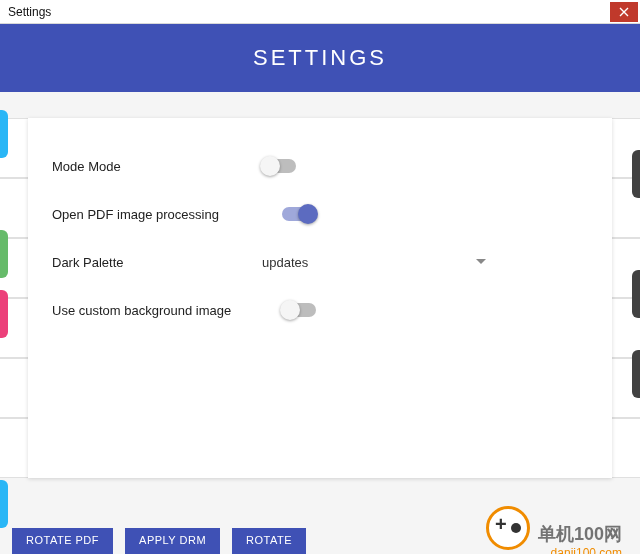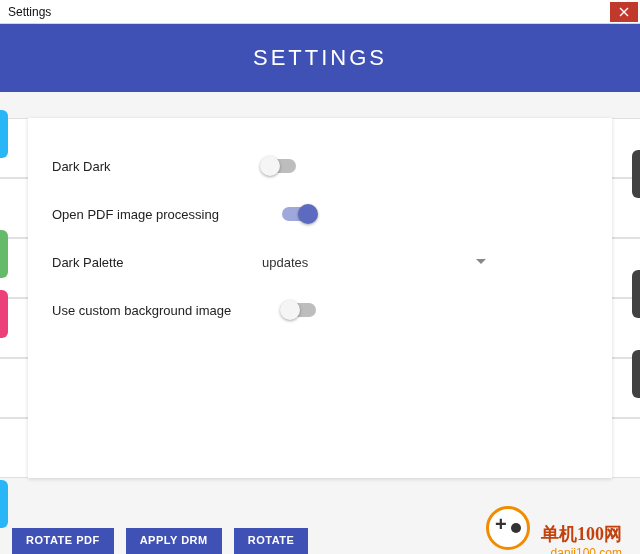--- a/index.html
+++ b/index.html
@@ -4,22 +4,22 @@
 <style>
   * { box-sizing: border-box; margin: 0; padding: 0; }
   html, body { width: 640px; height: 554px; font-family: "Segoe UI", Arial, sans-serif; overflow: hidden; background: #f5f5f5; }
   
   
   .bg-layer { position: absolute; top: 0; left: 0; width: 640px; height: 554px; z-index: 0; }
   .bg-stripe { position: absolute; height: 60px; background: #fff; border-top: 1px solid #e0e0e0; border-bottom: 1px solid #e0e0e0; width: 640px; }
   .bg-chip { position: absolute; width: 10px; height: 48px; left: -2px; border-radius: 0 6px 6px 0; }
   .bg-chip.right { left: auto; right: -2px; border-radius: 6px 0 0 6px; }
   .bg-btn-row { position: absolute; bottom: 0; width: 640px; height: 26px; display: flex; gap: 12px; padding-left: 12px; }
-  .bg-btn { background: #3F51B5; color: #fff; font-size: 11px; font-weight: 700; padding: 6px 14px 0; height: 26px; letter-spacing: .5px; }
-  .watermark1 { position: absolute; right: 18px; bottom: 8px; font-size: 18px; color: #c2410c; font-family: Liberation Serif, serif; font-weight: 600; z-index: 5; }
+  .bg-btn { background: #3F51B5; color: #fff; font-size: 11px; font-weight: 400; padding: 6px 14px 0; height: 26px; letter-spacing: .5px; }
+  .watermark1 { position: absolute; right: 18px; bottom: 8px; font-size: 18px; color: #737373; font-family: Liberation Sans, sans-serif; font-weight: 600; z-index: 5; }
   .watermark2 { position: absolute; right: 18px; bottom: -6px; font-size: 12px; color: #f08c00; z-index: 5; }
   .wm-icon { position: absolute; right: 110px; bottom: 4px; width: 44px; height: 44px; border: 3px solid #f08c00; border-radius: 50%; z-index: 5; background: #fff; }
   .wm-icon::before { content: "+"; position: absolute; left: 6px; top: 4px; font-size: 20px; font-weight: 700; color: #333; }
   .wm-icon::after { content: ""; position: absolute; right: 6px; top: 14px; width: 10px; height: 10px; border-radius: 50%; background: #333; }
   
   
   .title-bar { position: relative; z-index: 10; height: 24px; background: #fff; border-bottom: 1px solid #d8d8d8; display: flex; align-items: center; padding-left: 8px; font-size: 12px; color: #111; }
   .title-close { margin-left: auto; width: 28px; height: 20px; background: #c0392b; display: flex; align-items: center; justify-content: center; margin-right: 2px; margin-top: 1px; cursor: pointer; }
   .title-close svg { width: 10px; height: 10px; }
   
@@ -80,21 +80,21 @@
   </div>
 </div>
 
 <div class="header">
   <span>SETTINGS</span>
 </div>
 
 <div class="card">
 
   <div class="row">
-    <div class="row-label">Dark Dark</div>
+    <div class="row-label">Mode Mode</div>
     <div class="switch">
       <div class="track"></div>
         <div class="thumb"></div>
     </div>
   </div>
 
   <div class="row">
     <div class="row-label" style="flex-basis:230px">Open PDF image processing</div>
     <div class="switch on">
       <div class="track"></div>

